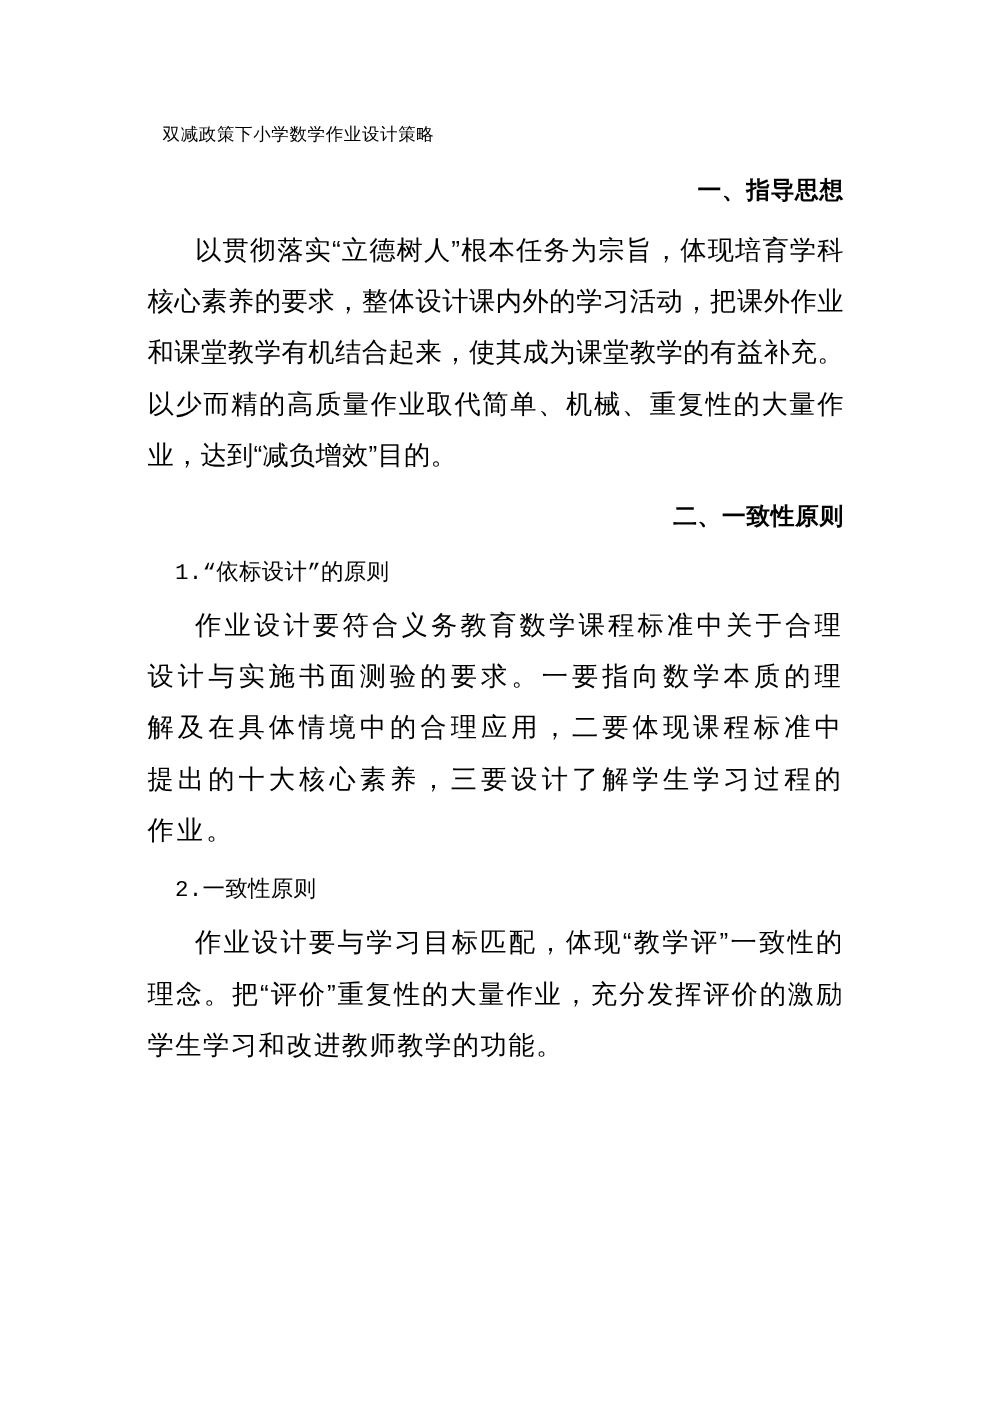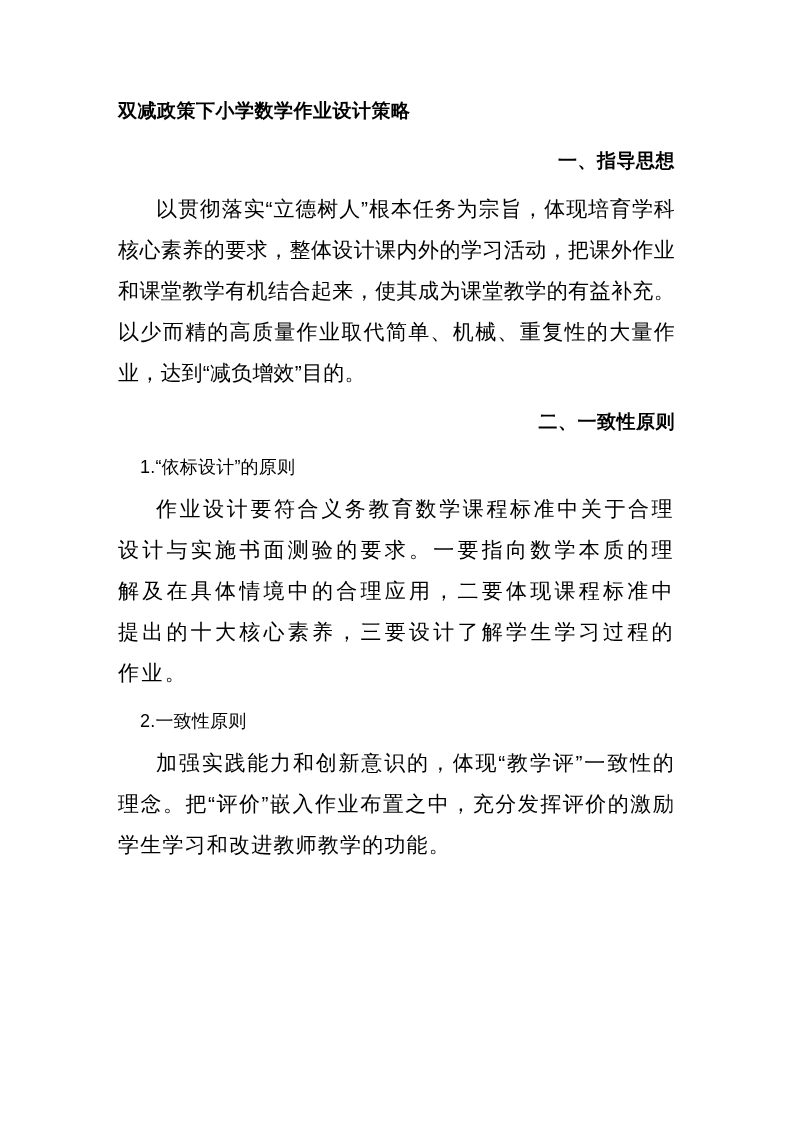--- a/index.html
+++ b/index.html
@@ -16,25 +16,25 @@
   }
   .page {
     position: relative;
     width: 793px;
     height: 1122px;
     box-sizing: border-box;
     padding: 96px 118px 0 118px;
     background: #ffffff;
   }
   .doc-title {
-    font-size: 19px;
-    font-weight: bold;
+    font-size: 14px;
+    font-weight: normal;
     letter-spacing: 0.5px;
     line-height: 1.6;
-    margin: 0 0 20px 0;
+    margin: 0 0 20px 12px;
   }
   .heading {
     font-size: 19px;
     font-weight: bold;
     letter-spacing: 0.5px;
     line-height: 1.6;
     margin: 14px 0 12px 0;
     text-indent: 20px;
     text-align: right;
   }
@@ -46,20 +46,21 @@
     text-align: justify;
     text-justify: inter-ideograph;
     letter-spacing: 0.2px;
   }
   .sub {
     font-size: 18px;
     line-height: 1.95;
     margin: 10px 0 4px 0;
     text-indent: 22px;
     letter-spacing: 0.2px;
+    font-family: Liberation Mono, monospace;
   }
   .para.spread {
     letter-spacing: 2.4px;
   }
   .para.spread2 {
     letter-spacing: 1.2px;
   }
 </style>
 </head>
 <body>
@@ -71,16 +72,16 @@
   <h2 class="heading">一、指导思想</h2>
 
   <p class="para">以贯彻落实“立德树人”根本任务为宗旨，体现培育学科核心素养的要求，整体设计课内外的学习活动，把课外作业和课堂教学有机结合起来，使其成为课堂教学的有益补充。以少而精的高质量作业取代简单、机械、重复性的大量作业，达到“减负增效”目的。</p>
 
   <h2 class="heading">二、一致性原则</h2>
 
   <p class="sub">1.“依标设计”的原则</p>
   <p class="para spread">作业设计要符合义务教育数学课程标准中关于合理设计与实施书面测验的要求。一要指向数学本质的理解及在具体情境中的合理应用，二要体现课程标准中提出的十大核心素养，三要设计了解学生学习过程的作业。</p>
 
   <p class="sub">2.一致性原则</p>
-  <p class="para spread2">加强实践能力和创新意识的，体现“教学评”一致性的理念。把“评价”嵌入作业布置之中，充分发挥评价的激励学生学习和改进教师教学的功能。</p>
+  <p class="para spread2">作业设计要与学习目标匹配，体现“教学评”一致性的理念。把“评价”重复性的大量作业，充分发挥评价的激励学生学习和改进教师教学的功能。</p>
 
 
 </div>
 
 </body></html>

